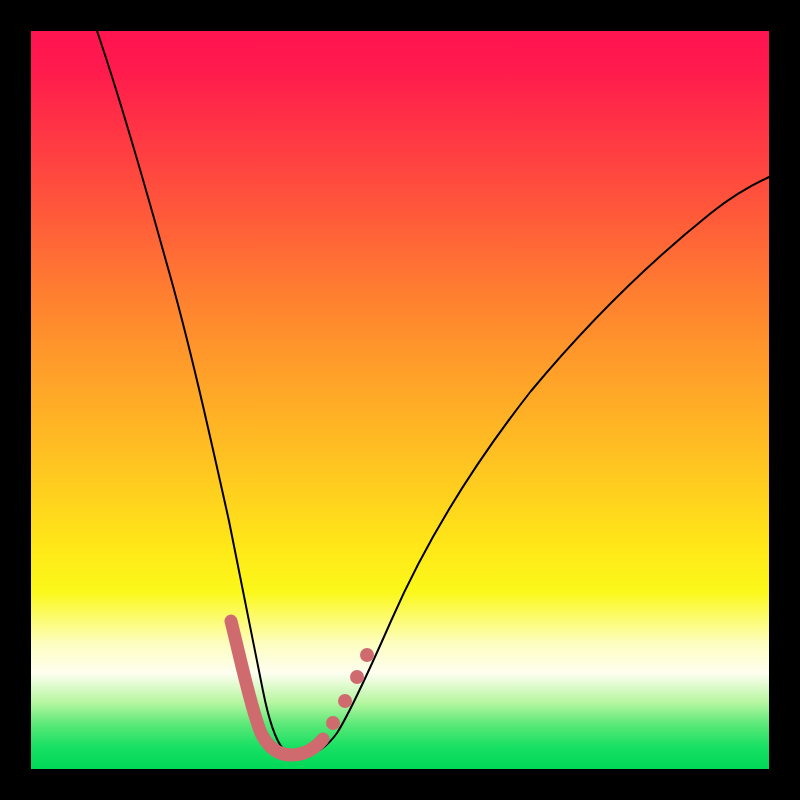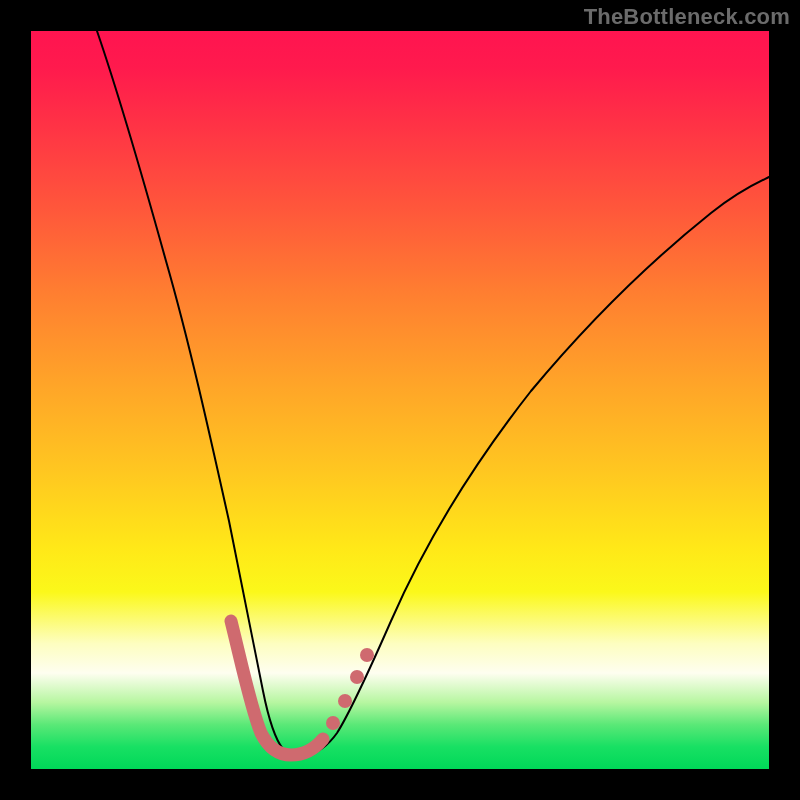--- a/index.html
+++ b/index.html
@@ -67,21 +67,20 @@
     stroke-linejoin: round;
   }
   .highlight-dot {
     fill: #cf6a6f;
   }
 </style>
 </head>
 <body>
 
 <div class="stage">
-  <div class="watermark">TheBottleneck.com</div>
   <div class="plot-area">
     <svg class="curve" viewBox="0 0 738 738">
       <path class="main-curve" d="M 66 0
            C 90 70, 110 140, 135 230
            C 158 310, 178 400, 198 490
            C 212 560, 222 610, 232 660
            C 238 690, 244 708, 252 718
            C 258 724, 266 726, 276 724
            C 286 722, 296 716, 306 702
            C 320 680, 338 640, 360 590

